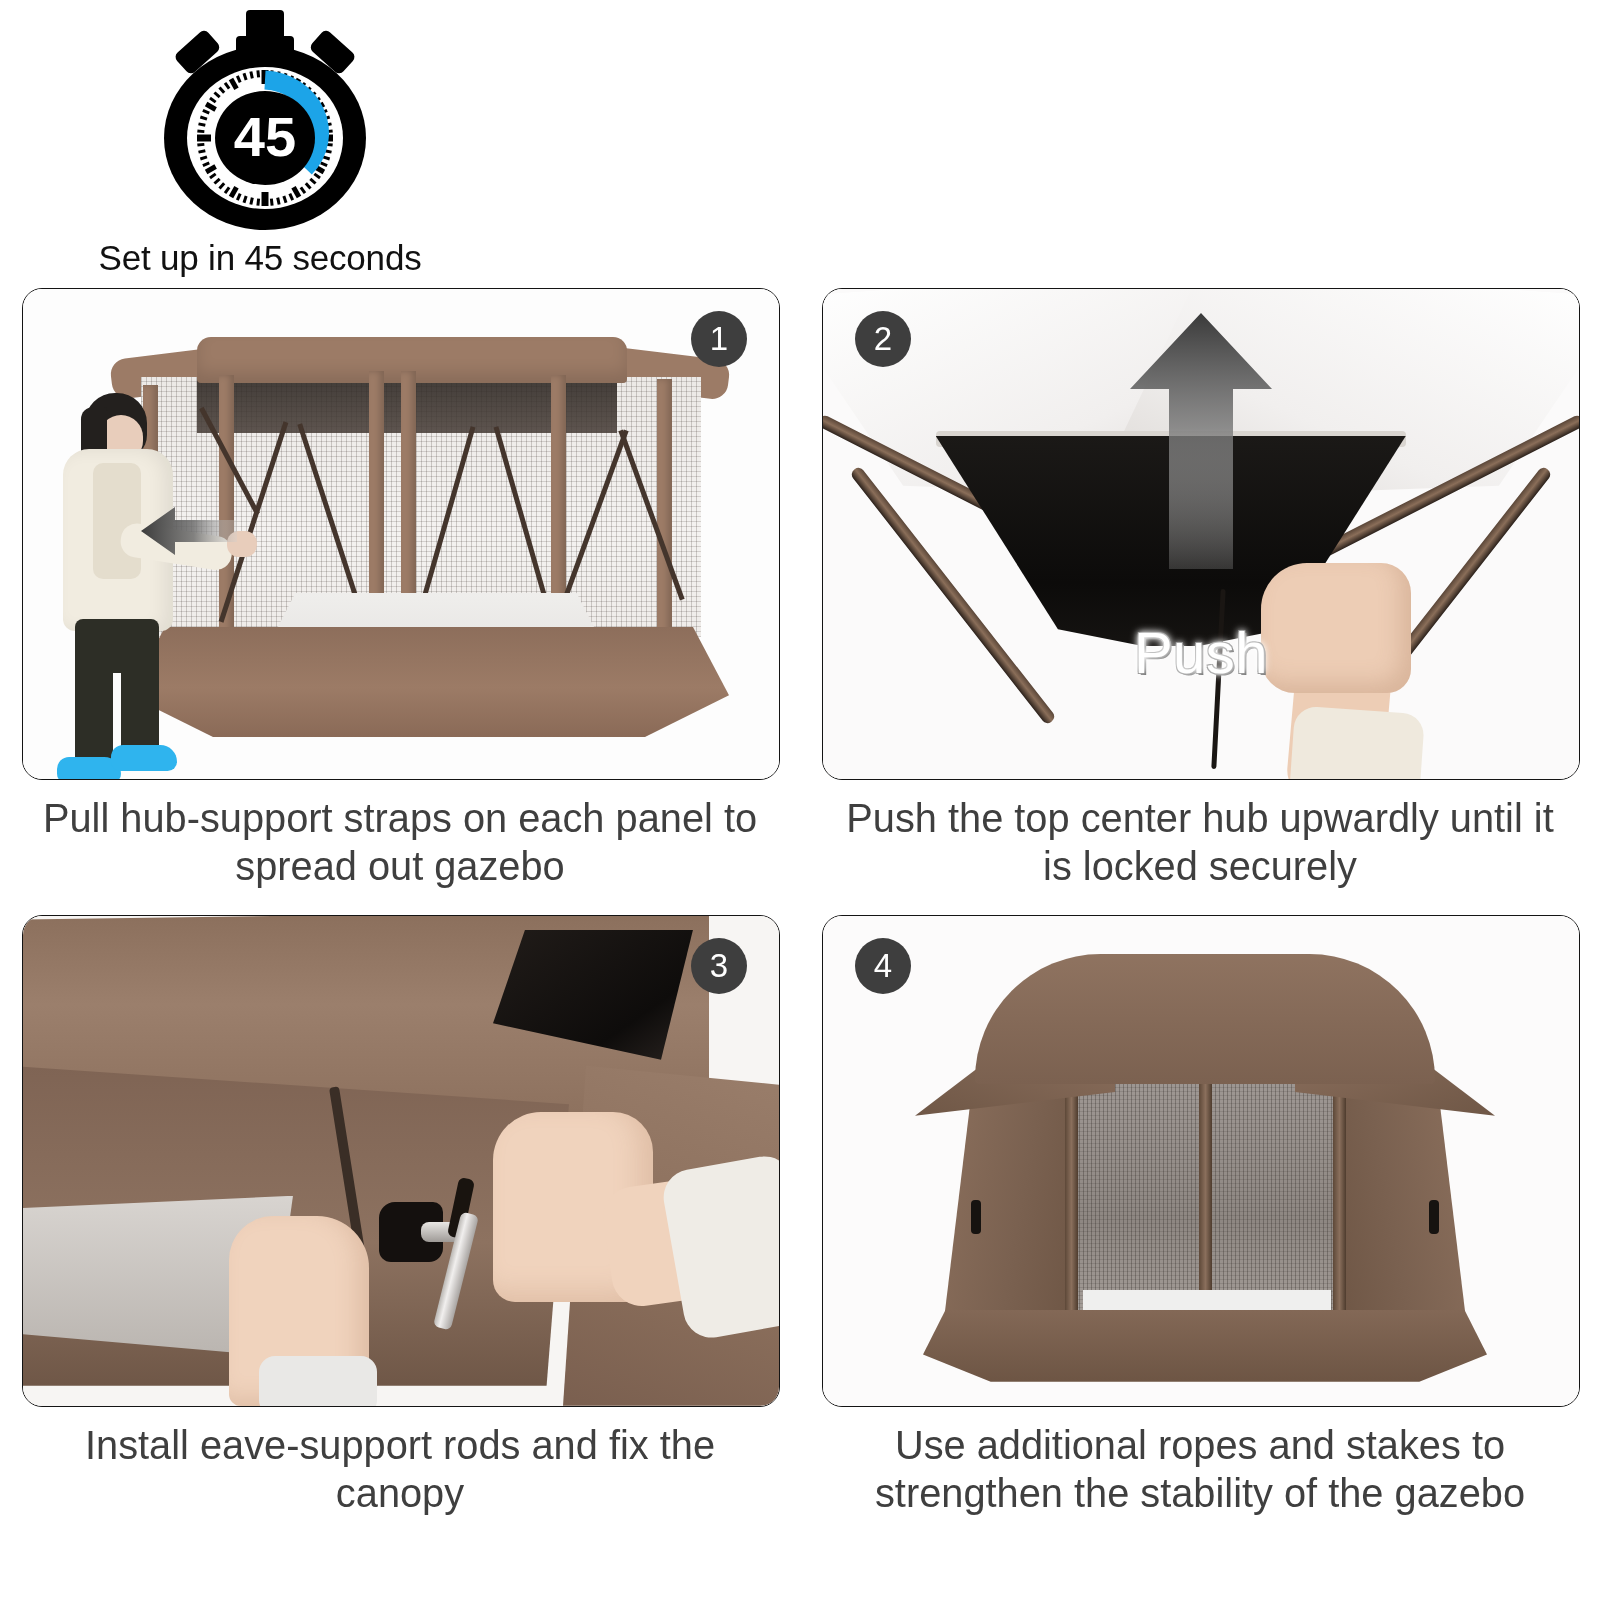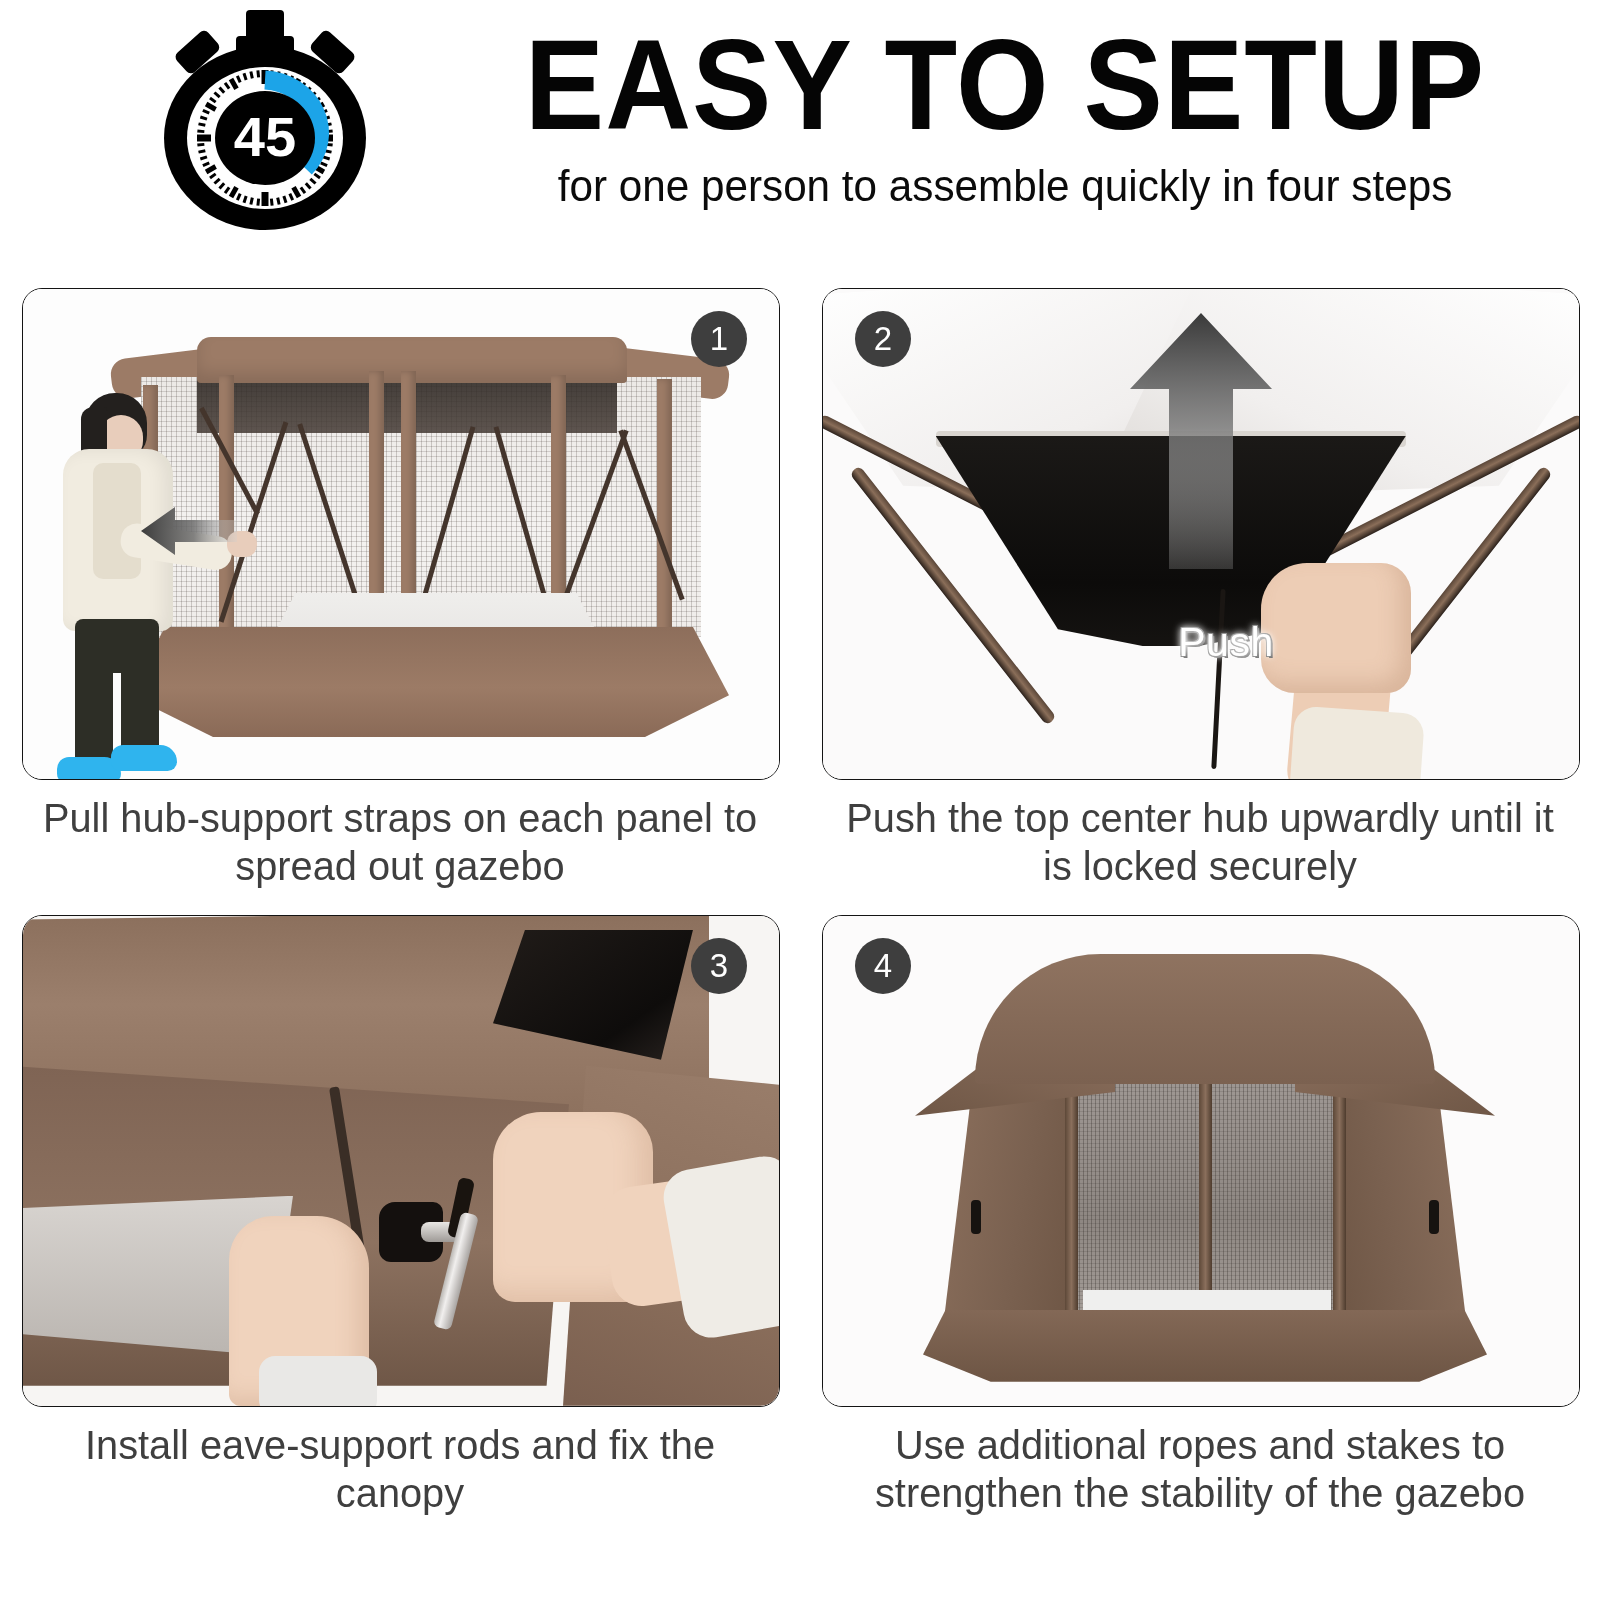--- a/index.html
+++ b/index.html
@@ -266,25 +266,25 @@
     transform: rotate(5deg);
   }
   .p2-cuff {
     position: absolute; left: 62%; top: 86%; width: 130px; height: 90px;
     background: #efe9dd; border-radius: 22px 22px 6px 6px;
     transform: rotate(4deg);
   }
   .p2-arrow { position: absolute; left: 50%; top: 22px; transform: translateX(-50%); }
   .p2-push {
     position: absolute; left: 50%; top: 330px; transform: translateX(-50%);
-    font-size: 41px; color: #ffffff; letter-spacing: 0.5px;
+    font-size: 58px; color: #ffffff; letter-spacing: 0.5px;
     text-shadow:
       0 0 6px #ffffff, 0 0 10px #ffffff, 2px 2px 0 #5b5b5b,
       -1px -1px 0 #6a6a6a, 1px -1px 0 #6a6a6a, -1px 1px 0 #6a6a6a;
-    z-index: 30; white-space: nowrap; margin-left: 25px;
+    z-index: 30; white-space: nowrap;
   }
   .p2-cord {
     position: absolute; left: 52%; top: 300px; width: 5px; height: 180px;
     background: #1a1613; border-radius: 3px; transform: rotate(3deg);
   }
 
   
   .p3-bg { position: absolute; inset: 0; background: #f7f5f3; }
   .p3-canopy {
     position: absolute; left: -14px; top: -6px; width: 700px; height: 250px;
@@ -504,25 +504,22 @@
         </g>
       </g>
 
       <path d="M 115 72 A 58 53 0 0 1 155 160" fill="none" stroke="#1CA4E8" stroke-width="19"></path>
 
       <ellipse cx="115" cy="130" rx="50" ry="47" fill="#000000"></ellipse>
       <text x="115" y="148" font-family="'Liberation Sans', sans-serif" font-size="56" font-weight="bold" fill="#ffffff" text-anchor="middle">45</text>
     </svg>
   </div>
 
-
-  <div class="title-block">
-    <div class="main-title">EASY TO SETUP</div>
-    <div class="sub-title">for one person to assemble quickly in four steps</div>
-  </div>
+  <div class="setup-seconds">Set up in 45 seconds</div>
+
 </div>
 
 <div class="grid">
 
   <div class="row">
 
     <div class="cell">
       <div class="panel">
         <div class="scene">
           <div class="p1-bg"></div>

